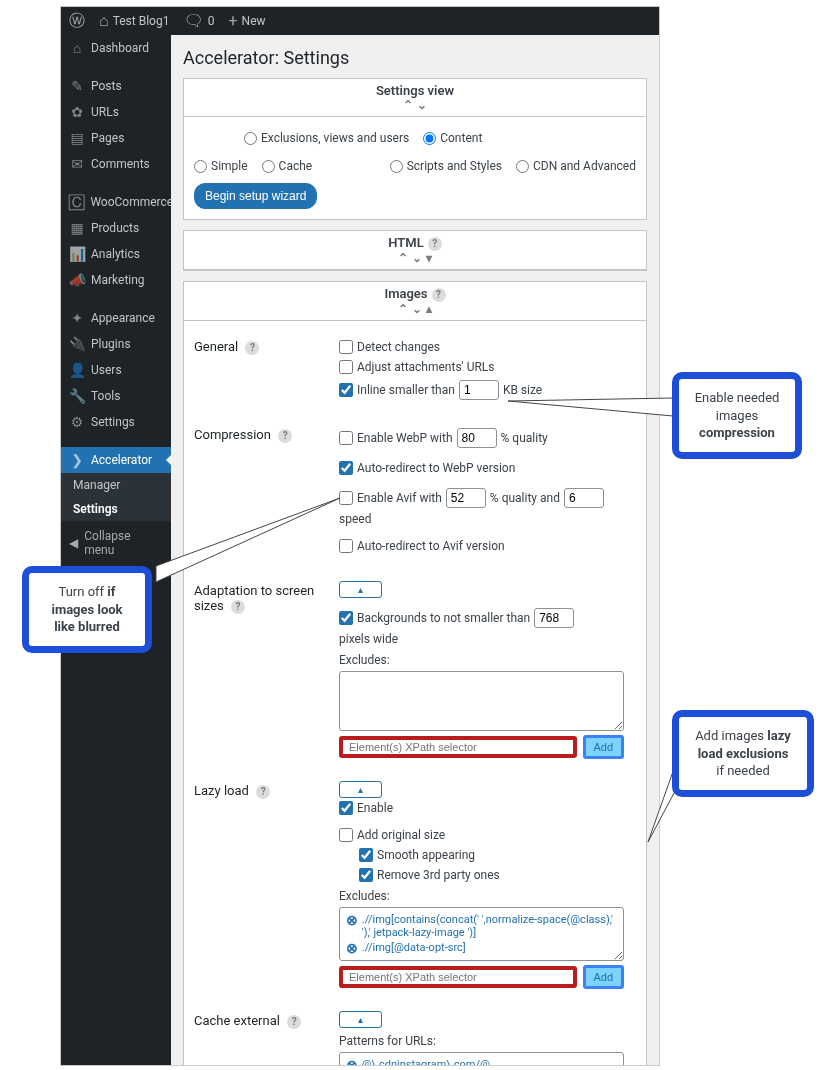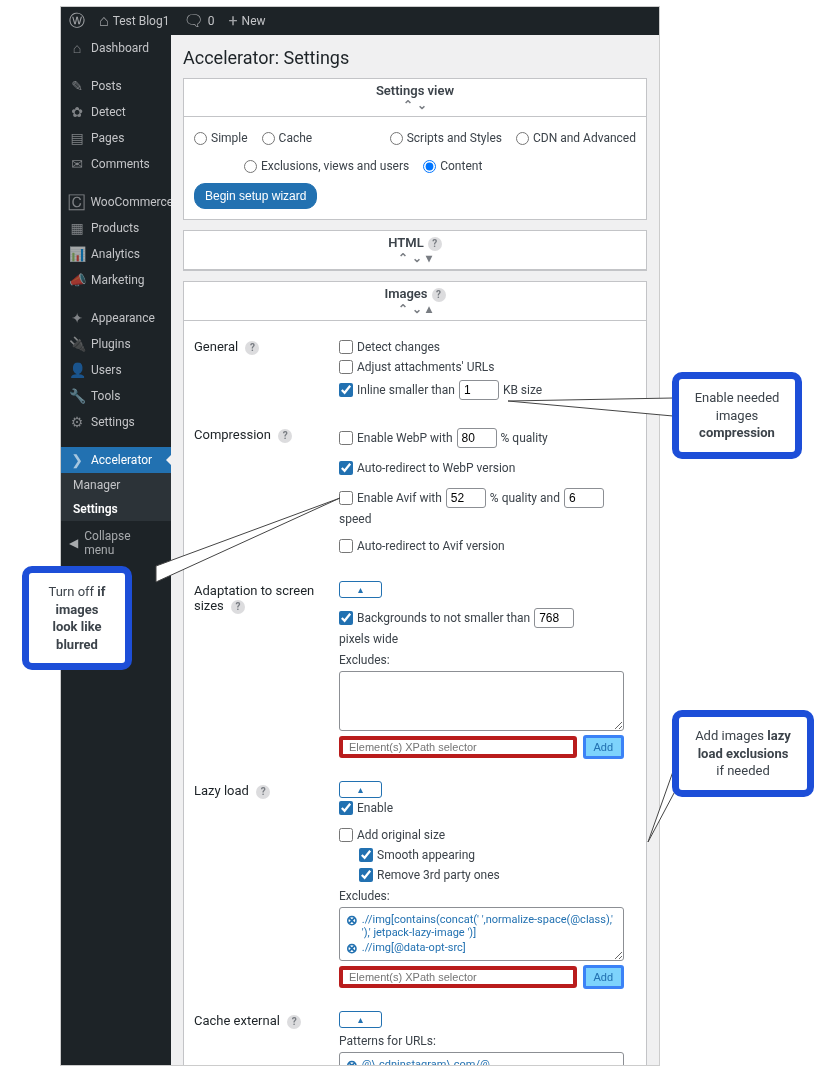--- a/index.html
+++ b/index.html
@@ -90,21 +90,21 @@
           <span class="menu-ico">⌂</span>
           <span>Dashboard</span>
         </div>
         <div class="menu-sep"></div>
         <div class="menu-item">
           <span class="menu-ico">✎</span>
           <span>Posts</span>
         </div>
         <div class="menu-item">
           <span class="menu-ico">✿</span>
-          <span>Detect</span>
+          <span>URLs</span>
         </div>
         <div class="menu-item">
           <span class="menu-ico">▤</span>
           <span>Pages</span>
         </div>
         <div class="menu-item">
           <span class="menu-ico">✉</span>
           <span>Comments</span>
         </div>
         <div class="menu-sep"></div>
@@ -165,47 +165,47 @@
 
     <div class="panel">
       <div class="panel-head">
         <span>Settings view</span>
         <span class="chevs">
               <span>⌃</span>
               <span>⌄</span>
             </span>
       </div>
       <div class="panel-body">
-        <div class="radio-row">
-          <label>
-                <input type="radio" name="sv" style="">
-                <span>Simple</span>
-              </label>
-          <label>
-                <input type="radio" name="sv" style="">
-                <span>Cache</span>
-              </label>
-          <span style="flex:1"></span>
-          <label>
-                <input type="radio" name="sv" style="">
-                <span>Scripts and Styles</span>
-              </label>
-          <label>
-                <input type="radio" name="sv" style="">
-                <span>CDN and Advanced</span>
-              </label>
-        </div>
         <div class="radio-row col2">
           <label>
                 <input type="radio" name="sv" style="">
                 <span>Exclusions, views and users</span>
               </label>
           <label>
                 <input type="radio" name="sv" checked="" style="">
                 <span>Content</span>
+              </label>
+        </div>
+        <div class="radio-row">
+          <label>
+                <input type="radio" name="sv" style="">
+                <span>Simple</span>
+              </label>
+          <label>
+                <input type="radio" name="sv" style="">
+                <span>Cache</span>
+              </label>
+          <span style="flex:1"></span>
+          <label>
+                <input type="radio" name="sv" style="">
+                <span>Scripts and Styles</span>
+              </label>
+          <label>
+                <input type="radio" name="sv" style="">
+                <span>CDN and Advanced</span>
               </label>
         </div>
         <button class="btn-primary">Begin setup wizard</button>
       </div>
     </div>
 
     <div class="panel">
       <div class="panel-head">
         <span><span>HTML</span><span class="help-dot">?</span></span>
         <span class="chevs">
@@ -354,21 +354,21 @@
       </div>
     </div>
   </div>
 </div>
 
 <div class="callout" style="left:672px; top:372px; width:130px" id="co-comp">Enable needed images <strong>compression</strong></div>
 <svg class="pointer" style="left:508px; top:398px" width="170" height="30">
       <polygon points="0,3 165,0 165,18" fill="#fff" stroke="#444"></polygon>
     </svg>
 
-<div class="callout" style="left:22px; top:566px; width:110px" id="co-blur">Turn off <strong>if images look like blurred</strong></div>
+<div class="callout" style="left:22px; top:566px; width:130px" id="co-blur">Turn off <strong>if images look like blurred</strong></div>
 <svg class="pointer" style="left:148px; top:498px" width="200" height="90">
       <polygon points="192,0 8,68 8,84" fill="#fff" stroke="#444"></polygon>
     </svg>
 
 <div class="callout" style="left:672px; top:710px; width:142px" id="co-lazy">Add images <strong>lazy load exclusions</strong> if needed</div>
 <svg class="pointer" style="left:640px; top:760px" width="80" height="90">
       <polygon points="8,82 36,3 50,3" fill="#fff" stroke="#444"></polygon>
     </svg>
 
 </div>

